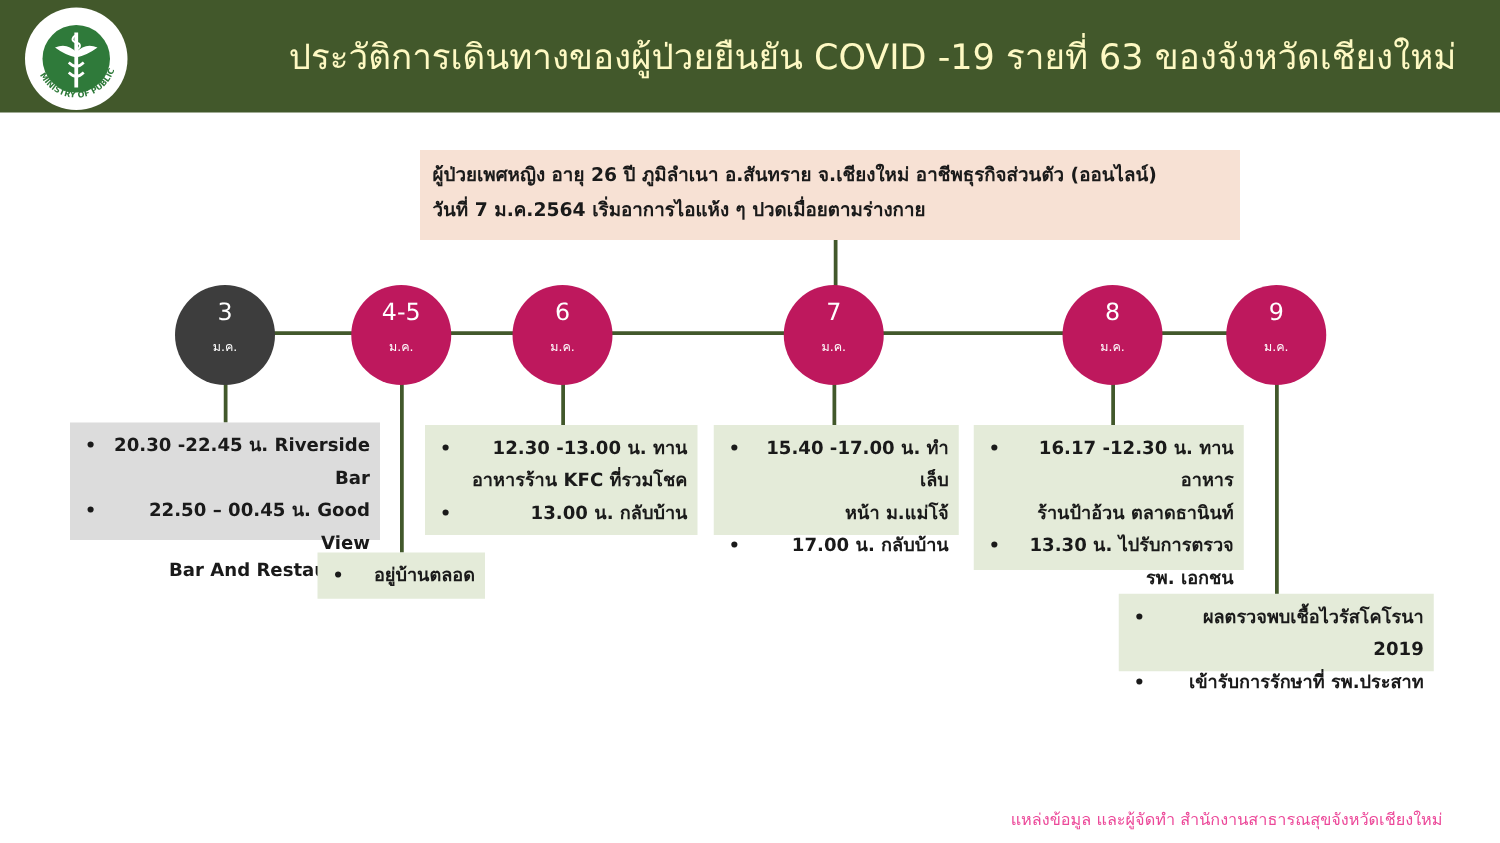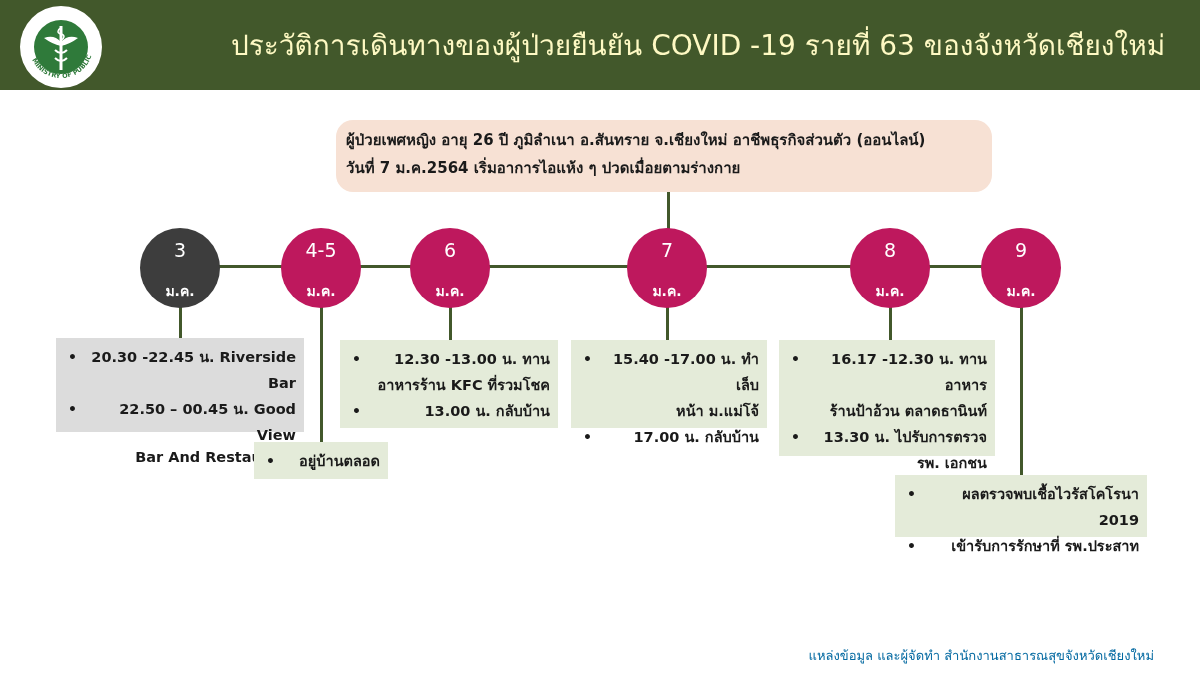--- a/index.html
+++ b/index.html
@@ -15,43 +15,43 @@
   .logo {
     position: absolute; left: 14px; top: 4px; width: 94px; height: 86px;
   }
   .title {
     position: absolute; left: 202px; top: 26px; width: 980px;
     color: #fef9c3; font-size: 28px; line-height: 40px; white-space: nowrap; margin-left: 29px;
   }
   .info-box {
     position: absolute; left: 336px; top: 120px; width: 656px; height: 72px;
     background: #f7e1d4; box-sizing: border-box; padding: 6px 10px;
-    font-size: 15px; line-height: 28px; color: #1a1a1a; font-weight: bold; border-radius: 17px;
+    font-size: 15px; line-height: 28px; color: #1a1a1a; font-weight: bold;
   }
   .line { position: absolute; background: #42582b; }
   .node {
     position: absolute; width: 80px; height: 80px; border-radius: 50%;
     background: #be185d; color: #fff; text-align: center;
   }
   .node.dark { background: #3d3d3d; }
   .node .day { display: block; margin-top: 10px; font-size: 19px; line-height: 24px; }
-  .node .mon { display: block; margin-top: 20px; font-size: 14px; line-height: 18px; font-weight: bold; }
+  .node .mon { display: block; margin-top: 8px; font-size: 10px; line-height: 18px; font-weight: normal; }
   .box {
     position: absolute; box-sizing: border-box; background: #e4ebd9;
     font-size: 14.5px; color: #1a1a1a; font-weight: bold;
     padding: 6px 8px 6px 6px;
   }
   .box.gray { background: #dcdcdc; }
   .box ul { list-style: none; margin: 0; padding: 0; }
   .box li { position: relative; padding-left: 28px; line-height: 26px; }
   .box li .bullet { position: absolute; left: 6px; top: 0; font-size: 14px; }
   .box li .cont { display: block; text-align: right; }
   .box li .cont.indent { padding-left: 16px; }
   .source {
-    position: absolute; right: 46px; top: 645px; font-size: 13px; color: #0369a1;
+    position: absolute; right: 46px; top: 645px; font-size: 13px; color: #ec4899;
   }
 </style>
 </head>
 <body>
 
 <div class="header">
   <svg class="logo" viewBox="0 0 94 86">
     <circle cx="47" cy="43" r="41" fill="#ffffff"></circle>
     <circle cx="47" cy="43" r="27" fill="#2f7a3a"></circle>
     <path d="M47 22 L47 66" stroke="#fff" stroke-width="3"></path>

